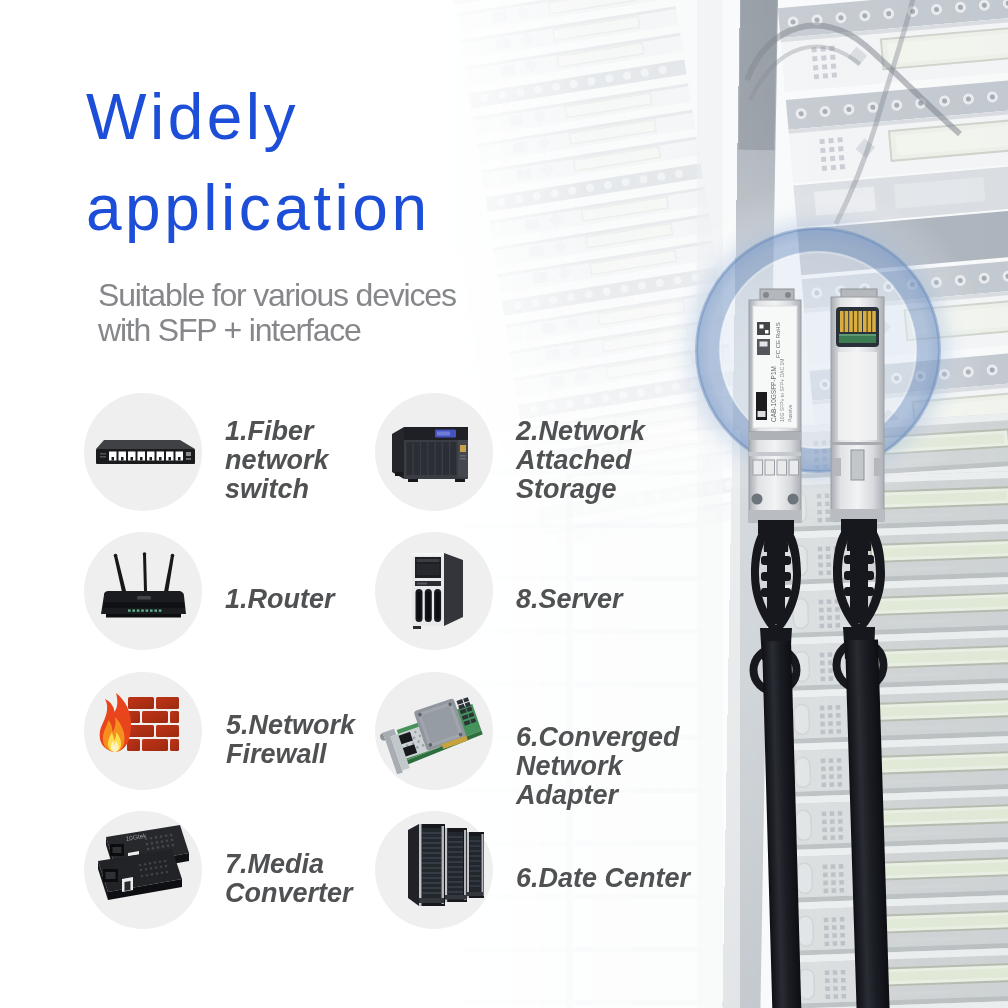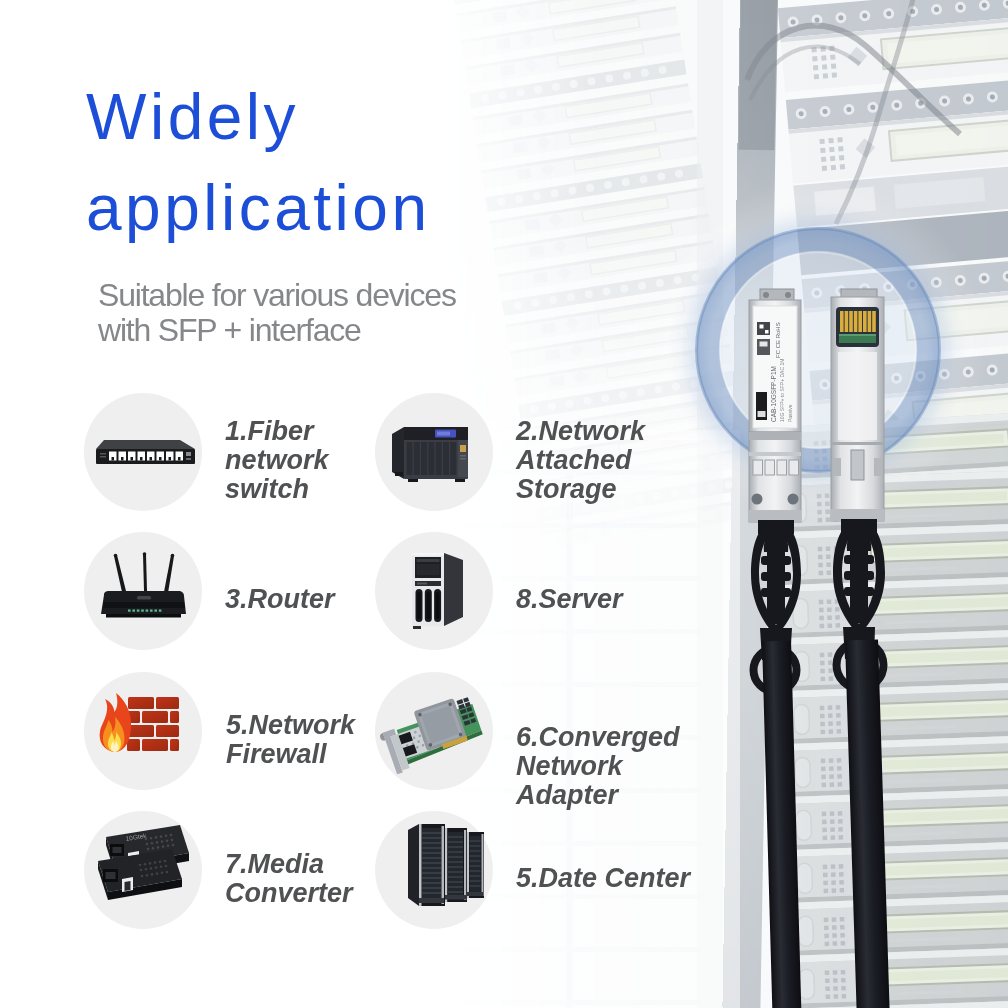--- a/index.html
+++ b/index.html
@@ -829,18 +829,18 @@
     <line x1="94.5" y1="60" x2="105.5" y2="60"></line>
       <line x1="94.5" y1="65" x2="105.5" y2="65"></line>
     <line x1="94.5" y1="70" x2="105.5" y2="70"></line>
       <line x1="94.5" y1="75" x2="105.5" y2="75"></line>
   </g>
   <rect x="92" y="81" width="16" height="4" fill="#33363c"></rect>
 </svg>
 
 <div class="abs itxt" style="left:225px;top:409px">1.Fiber<br>network<br>switch</div>
 <div class="abs itxt" style="left:516px;top:409px">2.Network<br>Attached<br>Storage</div>
-<div class="abs itxt" style="left:225px;top:577px">3.Router</div>
+<div class="abs itxt" style="left:225px;top:577px">1.Router</div>
 <div class="abs itxt" style="left:516px;top:577px">8.Server</div>
 <div class="abs itxt" style="left:226px;top:703px">5.Network<br>Firewall</div>
 <div class="abs itxt" style="left:516px;top:715px">6.Converged<br>Network<br>Adapter</div>
 <div class="abs itxt" style="left:225px;top:842px">7.Media<br>Converter</div>
-<div class="abs itxt" style="left:516px;top:856px">5.Date Center</div>
+<div class="abs itxt" style="left:516px;top:856px">6.Date Center</div>
 
 </body></html>

